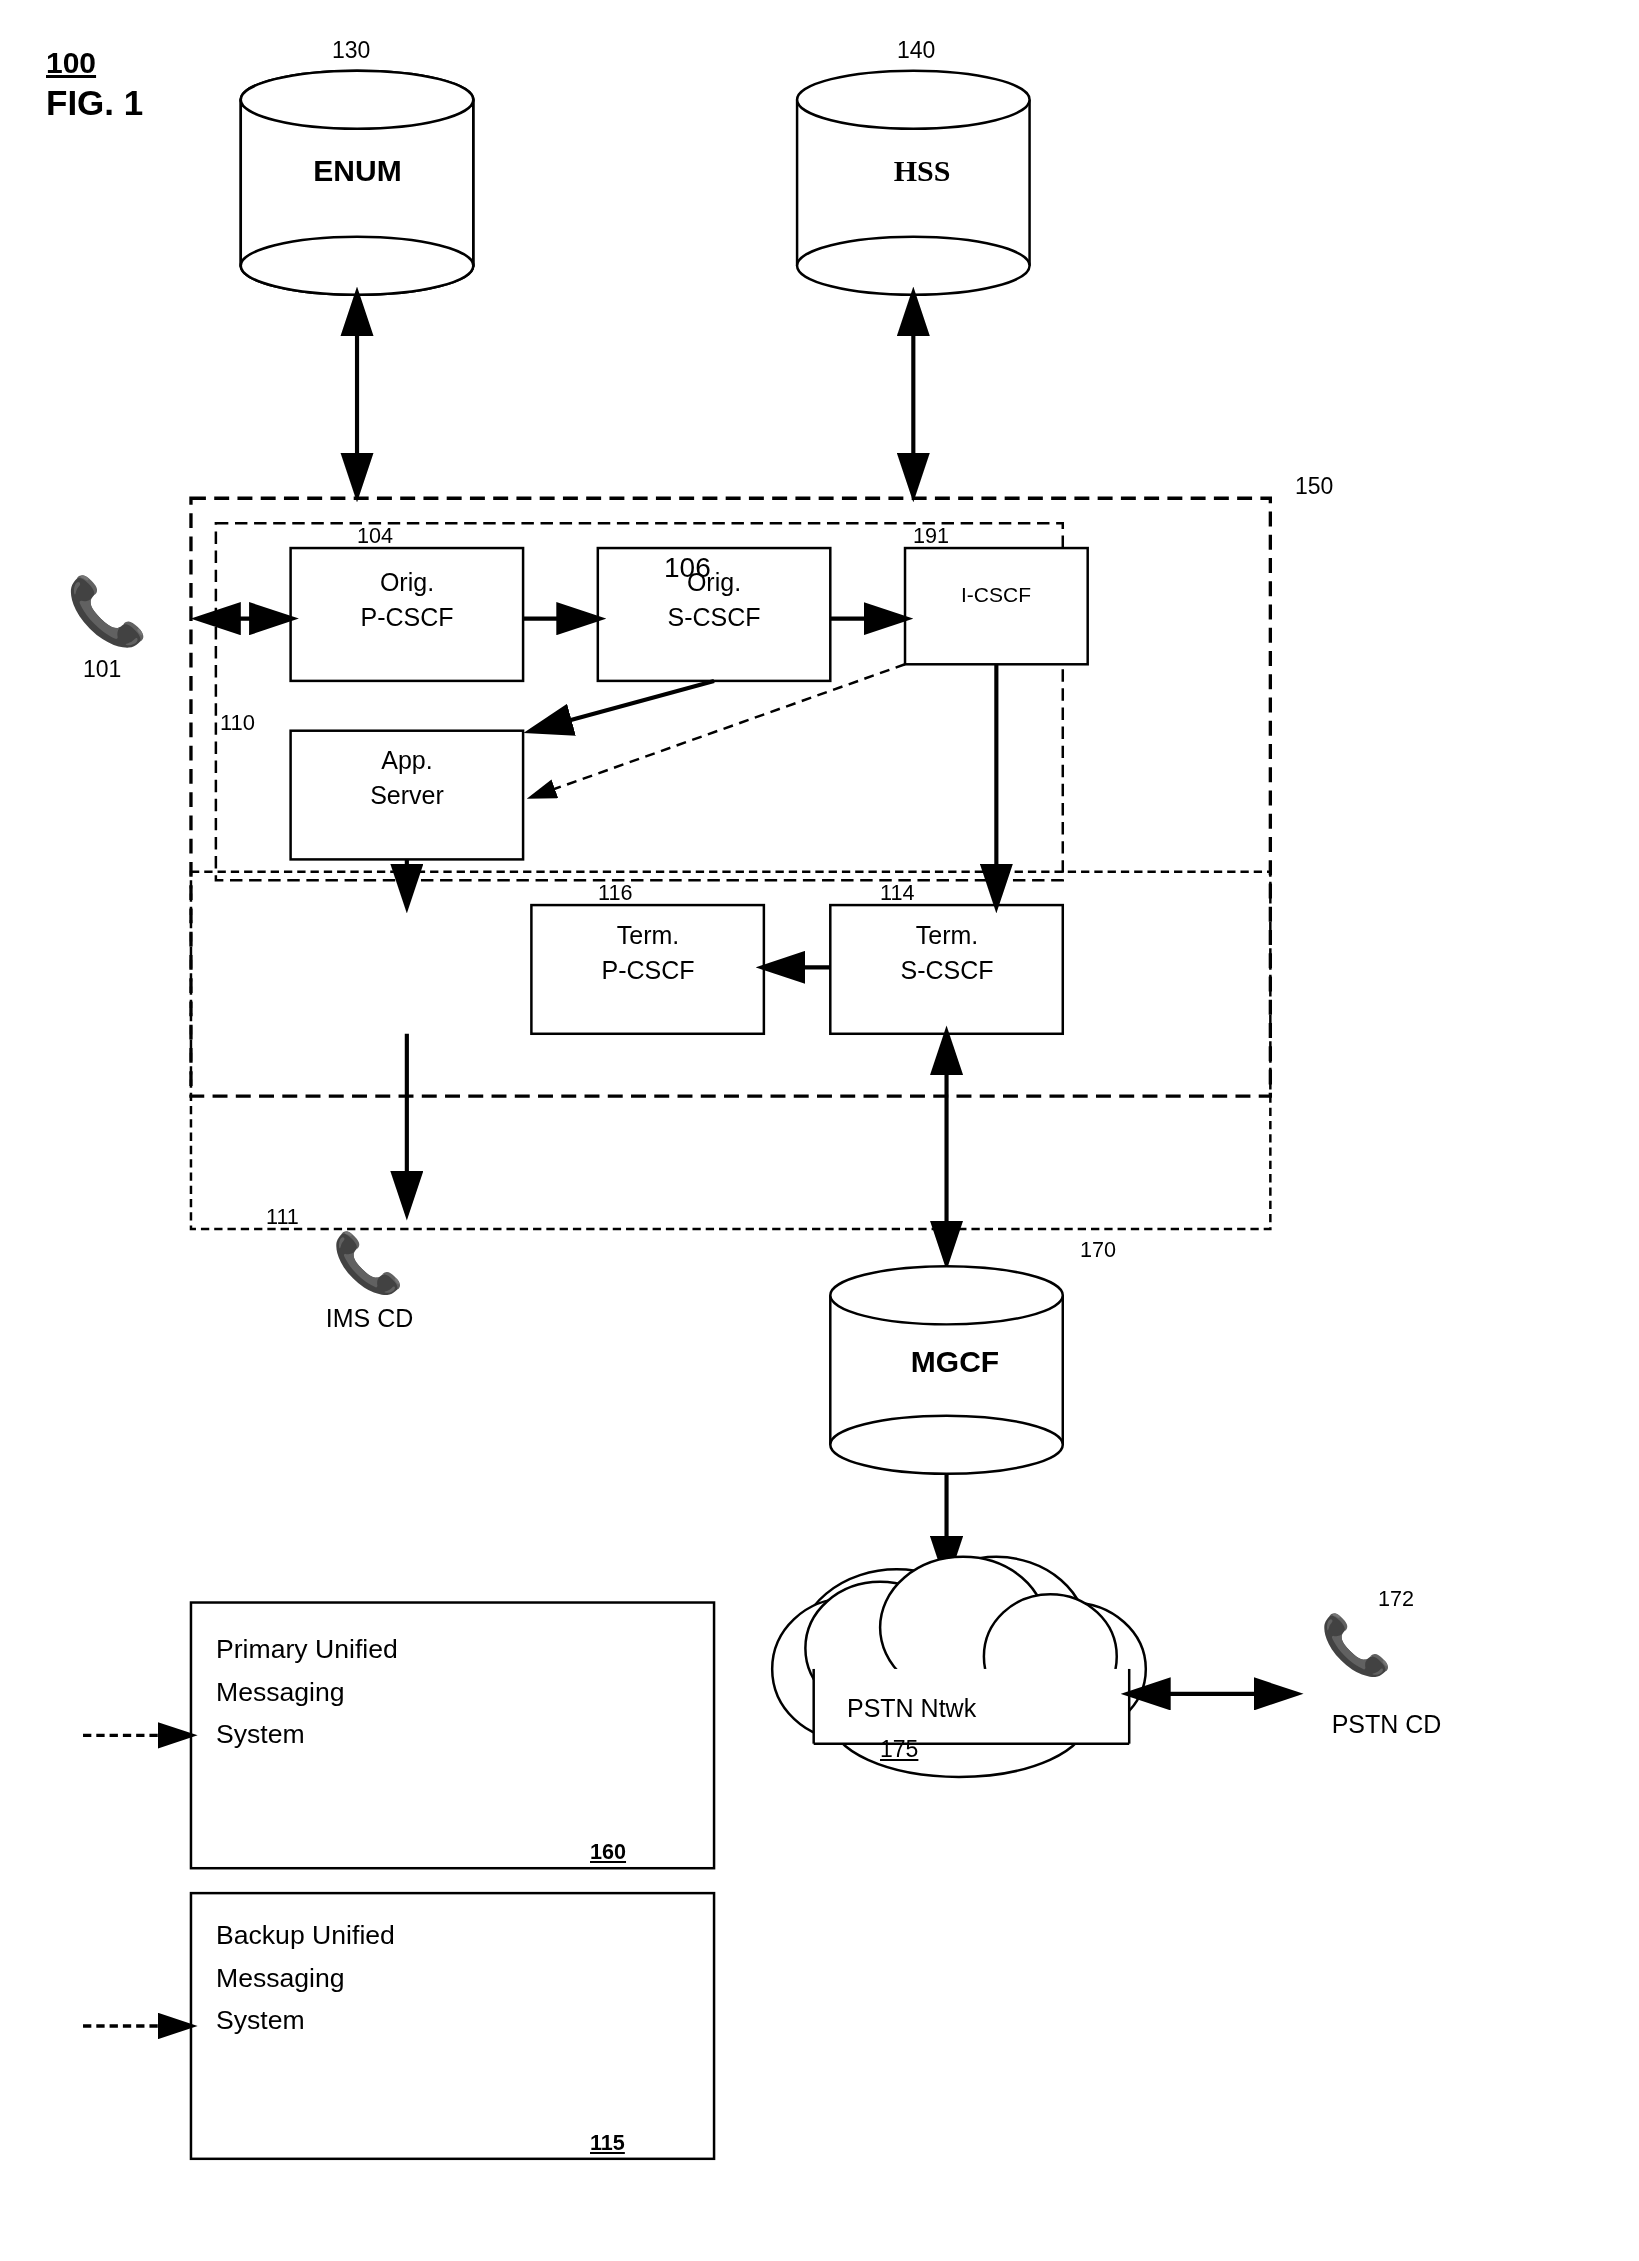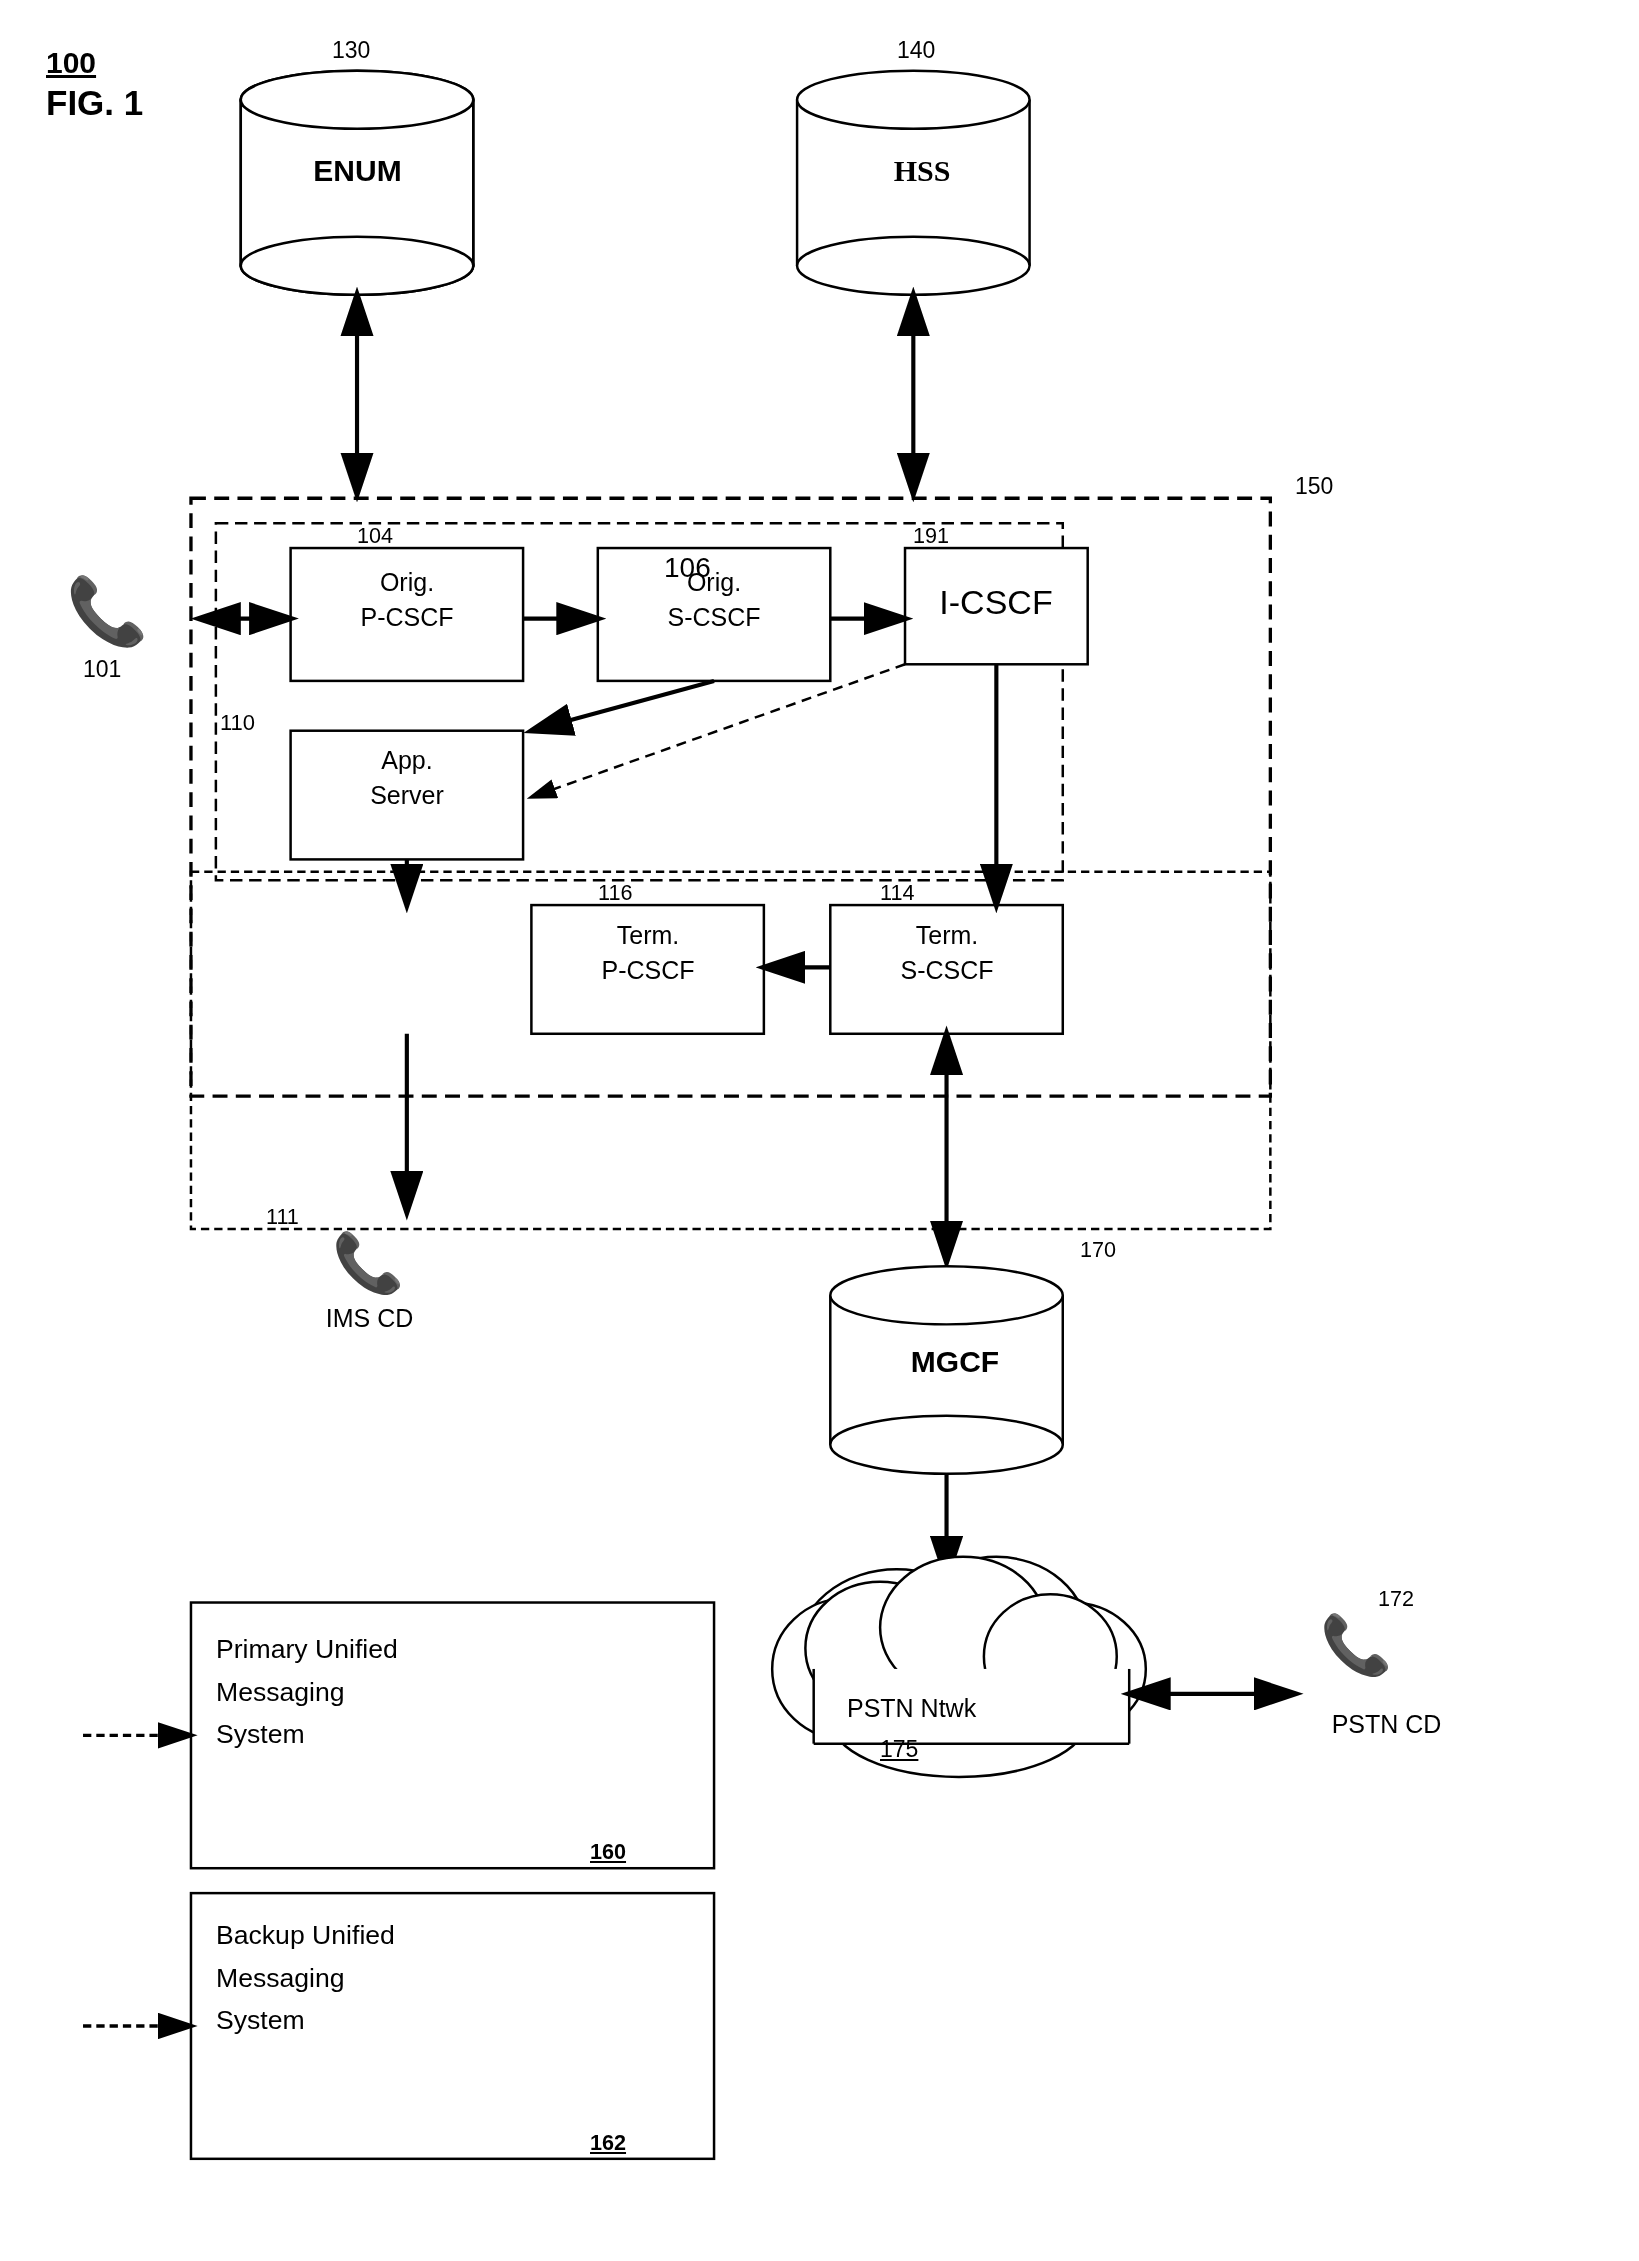--- a/index.html
+++ b/index.html
@@ -181,21 +181,21 @@
   <div style="position:absolute; top:573px; left:66px; font-size:66px;">📞</div>
   <div class="label" style="position:absolute; top:656px; left:83px; font-size:23px;">101</div>
 
   <div class="label" style="position:absolute; top:523px; left:357px; font-size:21.6px;">104</div>
   <div class="label" style="position:absolute; top:565px; left:303px; font-size:25px; text-align:center; width:208px; line-height:1.4;">Orig.<br>P-CSCF</div>
 
   <div class="label" style="position:absolute; top:541px; left:664px; font-size:28px;margin-top:11px;">106</div>
   <div class="label" style="position:absolute; top:565px; left:610px; font-size:25px; text-align:center; width:208px; line-height:1.4;">Orig.<br>S-CSCF</div>
 
   <div class="label" style="position:absolute; top:523px; left:913px; font-size:21.6px;">191</div>
-  <div class="label" style="position:absolute; top:583px; left:909px; font-size:34px; text-align:center; width:174px;">I-CSCF</div>
+  <div class="label" style="position:absolute; top:583px; left:909px; font-size:21px; text-align:center; width:174px;">I-CSCF</div>
 
   <div class="label" style="position:absolute; top:710px; left:220px; font-size:22px;">110</div>
   <div class="label" style="position:absolute; top:743px; left:303px; font-size:25px; text-align:center; width:208px; line-height:1.4;">App.<br>Server</div>
 
   <div class="label" style="position:absolute; top:880px; left:598px; font-size:21.6px;">116</div>
   <div class="label" style="position:absolute; top:918px; left:540px; font-size:25px; text-align:center; width:216px; line-height:1.4;">Term.<br>P-CSCF</div>
 
   <div class="label" style="position:absolute; top:880px; left:880px; font-size:21.6px;">114</div>
   <div class="label" style="position:absolute; top:918px; left:839px; font-size:25px; text-align:center; width:216px; line-height:1.4;">Term.<br>S-CSCF</div>
 
@@ -209,17 +209,17 @@
   <div class="label label-underline" style="position:absolute; top:1736px; left:880px; font-size:23px; text-decoration:underline;">175</div>
   <div class="label" style="position:absolute; top:1694px; left:847px; font-size:25px; text-align:left; width:199px;">PSTN Ntwk</div>
 
   <div style="position:absolute; top:1611px; left:1320px; font-size:58px;">📞</div>
   <div class="label" style="position:absolute; top:1586px; left:1378px; font-size:21.6px;">172</div>
   <div class="label" style="position:absolute; top:1686px; left:1320px; font-size:25px; text-align:center; width:133px;margin-top:24px;">PSTN CD</div>
 
   <div class="label" style="position:absolute; top:1839px; left:590px; font-size:21.6px; text-decoration:underline; font-weight:bold;">160</div>
   <div class="label" style="position:absolute; top:1628px; left:216px; font-size:26.6px; text-align:left; width:349px; line-height:1.6;">Primary Unified<br>Messaging<br>System</div>
 
-  <div class="label" style="position:absolute; top:2130px; left:590px; font-size:21.6px; text-decoration:underline; font-weight:bold;">162</div>
+  <div class="label" style="position:absolute; top:2130px; left:590px; font-size:21.6px; text-decoration:underline; font-weight:bold;">115</div>
   <div class="label" style="position:absolute; top:1914px; left:216px; font-size:26.6px; text-align:left; width:349px; line-height:1.6;">Backup Unified<br>Messaging<br>System</div>
 
 </div>
 
 
 </body></html>

